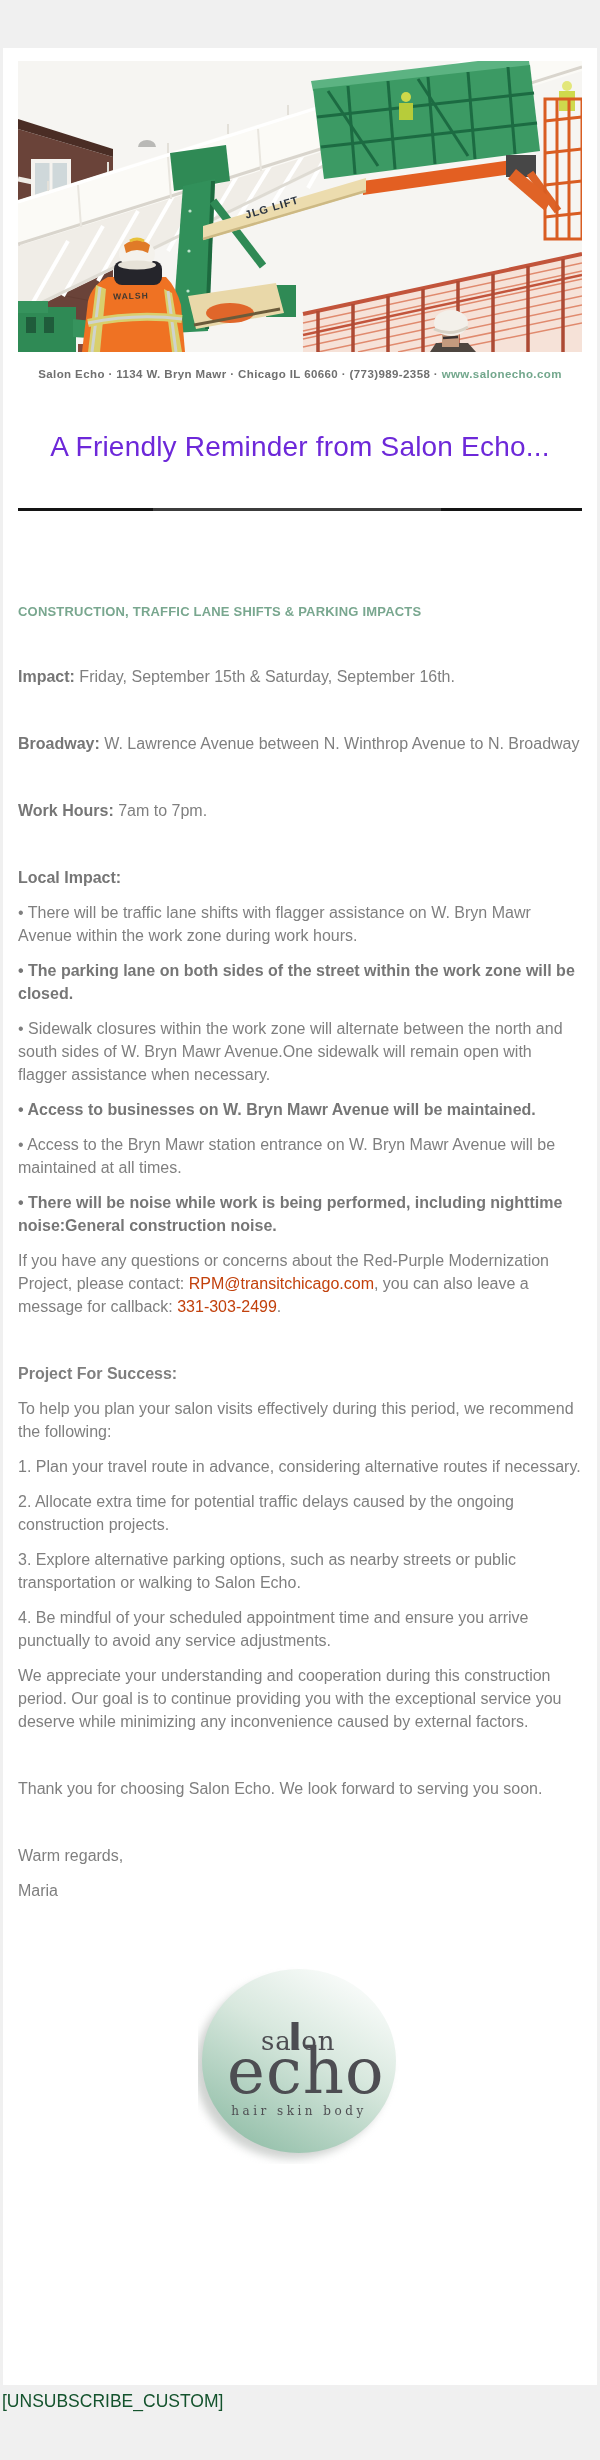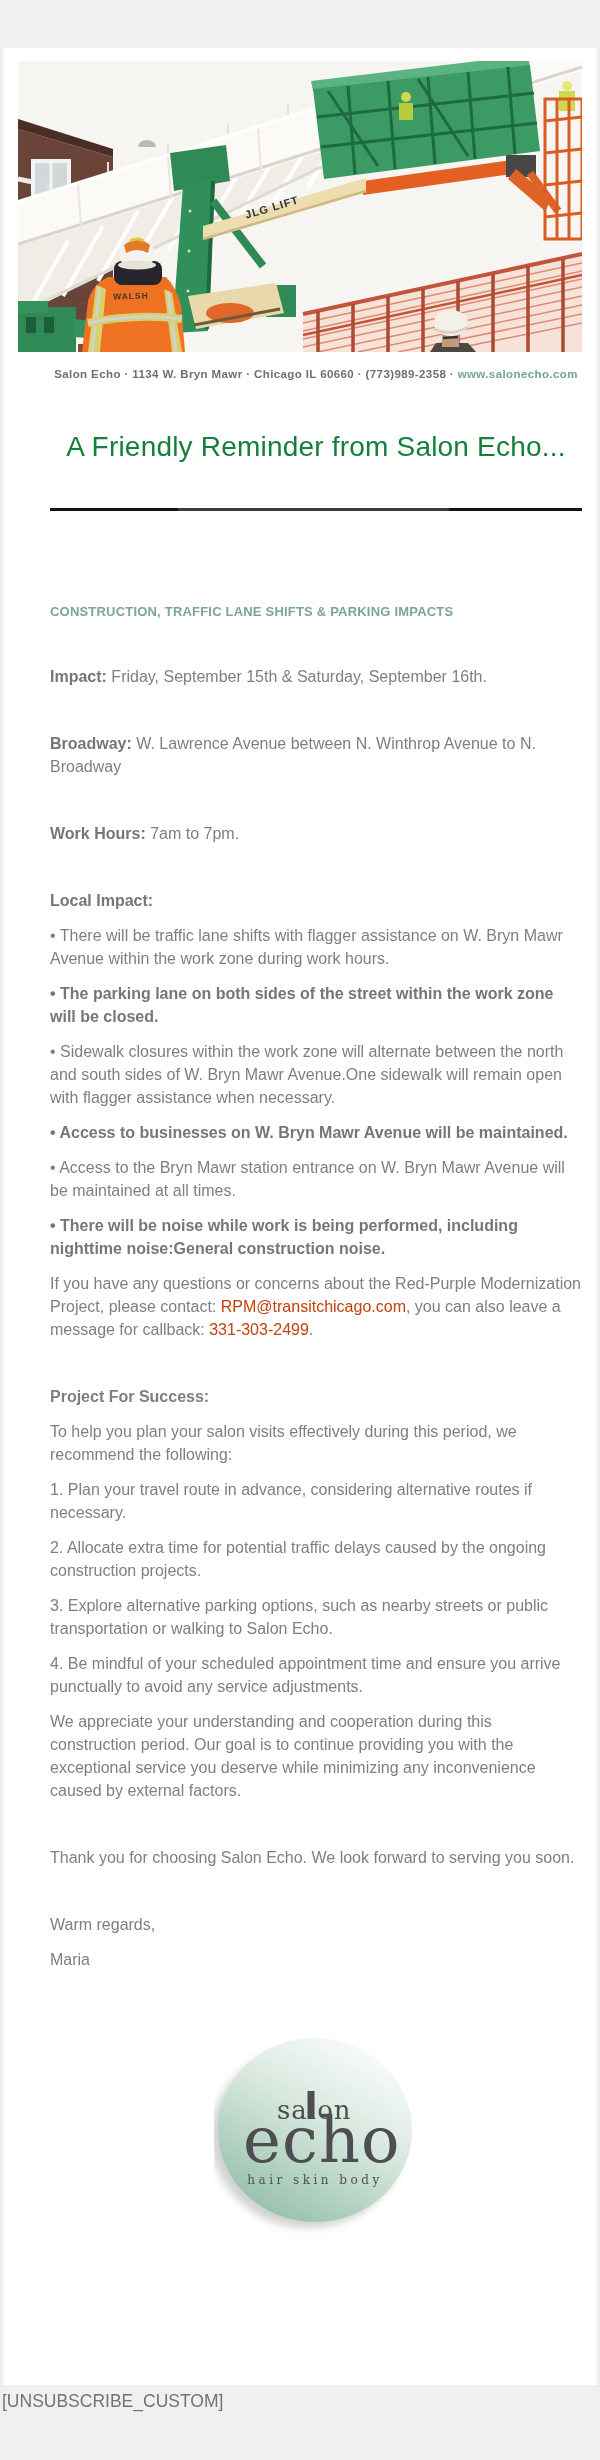--- a/index.html
+++ b/index.html
@@ -1,36 +1,36 @@
 <!DOCTYPE html>
 <html><head>
 <meta charset="utf-8">
 <style>
   html,body{margin:0;padding:0;}
   body{width:600px;background:#f0f0f0;font-family:"Liberation Sans",sans-serif;}
   .page{position:relative;width:600px;height:2460px;background:#f0f0f0;overflow:hidden;}
   .email{position:absolute;left:3px;top:48px;width:594px;height:2337px;background:#ffffff;overflow:hidden;}
-  .inner{padding:0 15px;margin-left:32px;}
+  .inner{padding:0 15px;}
   .hero{display:block;margin:13px auto 0;width:564px;height:291px;}
   .address{margin-top:15px;text-align:center;font-size:11.5px;line-height:15px;font-weight:bold;
            color:#6f6f6f;letter-spacing:0.4px;}
   .address .site{color:#72a78c;}
   .title{margin:48px 0 0;text-align:center;font-size:28px;line-height:34px;font-weight:400;
-         color:#15803d;letter-spacing:0.2px;}
+         color:#6d28d9;letter-spacing:0.2px;}
   .divider{margin:44px 0 0;height:3px;border:none;
            background:linear-gradient(90deg,#141414 0 24%,#3c3c3c 24% 75%,#141414 75%);}
   .h-construction{margin:92px 0 0;font-size:13px;line-height:18px;font-weight:bold;
                   color:#79a78f;letter-spacing:0.2px;}
   p.body{font-size:16px;line-height:23px;color:#7f7f7f;margin:12px 0 0;}
   p.sec{margin-top:44px;}
   p.bold, .lbl{font-weight:bold;color:#767676;}
   .green-h{color:#79a78f;font-weight:bold;}
   .link{color:#c2410c;text-decoration:none;cursor:pointer;}
   .logo-svg{display:block;margin:64px auto 0;width:205px;height:198px;}
-  .unsubscribe{position:absolute;left:2px;top:2391px;font-size:17.5px;line-height:21px;color:#737373;}
+  .unsubscribe{position:absolute;left:2px;top:2391px;font-size:17.5px;line-height:21px;color:#14532d;}
 </style>
 </head>
 <body>
 
 <div class="page">
   <div class="email">
 
     <svg class="hero" viewBox="0 0 564 291" xmlns="http://www.w3.org/2000/svg">
 
       <rect x="0" y="0" width="564" height="291" fill="#f6f5f2"></rect>

